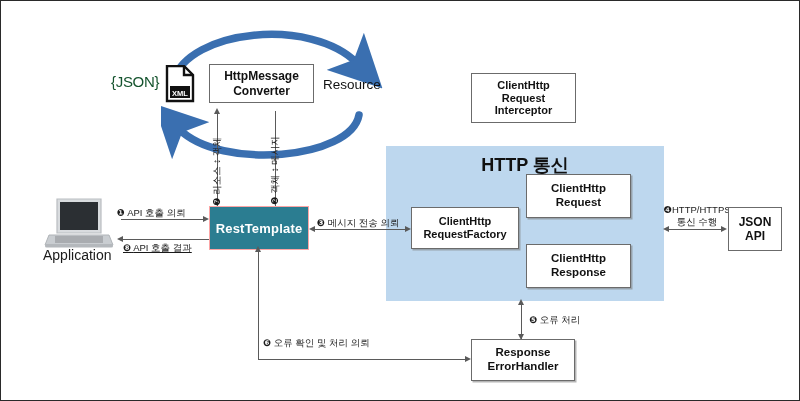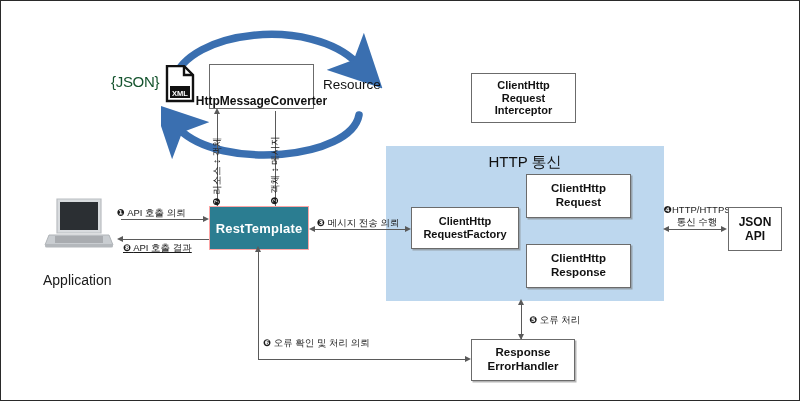--- a/index.html
+++ b/index.html
@@ -12,21 +12,21 @@
   .wbox{background:#ffffff;border:1px solid #6b6b6b;
         display:flex;align-items:center;justify-content:center;
         text-align:center;font-weight:bold;color:#111;line-height:1.18;}
   .wbox.sh{box-shadow:1.5px 1.5px 0 rgba(120,120,120,.55);}
 
   .teal{background:#2b7d91;border:1px solid #fca5a5;color:#ffffff;
         display:flex;align-items:center;justify-content:center;
         font-weight:bold;font-size:13px;letter-spacing:.2px;}
 
   .panel{background:#bdd7ee;border:0;}
-  .panel-title{font-weight:normal;font-size:15px;color:#111;text-align:center;}
+  .panel-title{font-weight:bold;font-size:18px;color:#111;text-align:center;}
 
   .plain{color:#111;}
   .lbl{font-size:9.5px;color:#1a1a1a;white-space:nowrap;}
   .lbl .num{font-weight:bold;}
   .lbl2{font-size:9.5px;color:#1a1a1a;white-space:nowrap;text-align:center;line-height:1.25;}
 
   
   .vlbl{font-size:9.5px;color:#1a1a1a;white-space:nowrap;
         transform:rotate(-90deg);transform-origin:left top;}
 
@@ -60,21 +60,21 @@
   </svg>
 
   <div class="abs jsontxt" style="left:110px;top:72px;">{JSON}</div>
   <svg class="abs" style="left:164px;top:64px;width:30px;height:38px;" viewBox="0 0 30 38">
     <path d="M2,1 H19 L28,10 V36 H2 Z" fill="#ffffff" stroke="#111" stroke-width="2.4"></path>
     <path d="M19,1 V10 H28" fill="none" stroke="#111" stroke-width="2.4"></path>
     <rect x="5" y="21" width="20" height="12" fill="#111"></rect>
     <text x="15" y="30.5" font-family="Liberation Sans, sans-serif" font-size="7.5" font-weight="bold" fill="#fff" text-anchor="middle">XML</text>
   </svg>
 
-  <div class="abs wbox" style="left:208px;top:63px;width:105px;height:45px;font-size:12px;flex-direction:row;align-items:flex-end;">
+  <div class="abs wbox" style="left:208px;top:63px;width:105px;height:39px;font-size:12px;flex-direction:column;">
     <span>HttpMessage</span>
     <span>Converter</span>
   </div>
 
   <div class="abs plain" style="left:322px;top:76px;font-size:13.5px;font-weight:normal;">Resource</div>
 
   <div class="abs vline" style="left:216px;top:112px;height:100px;"></div>
   <div class="abs ah ah-u" style="left:213px;top:107px;"></div>
 
   <div class="abs vline" style="left:274px;top:110px;height:100px;"></div>
@@ -115,21 +115,21 @@
 
   <div class="abs teal" style="left:208px;top:205px;width:100px;height:44px;">RestTemplate</div>
 
   <svg class="abs" style="left:42px;top:194px;width:72px;height:58px;" viewBox="0 0 72 58">
     <path d="M14,4 H58 V38 H14 Z" fill="#d9dcdf" stroke="#b9bdc1" stroke-width="1.2"></path>
     <rect x="17" y="7" width="38" height="28" fill="#2b2f33"></rect>
     <path d="M6,40 H66 L70,50 H2 Z" fill="#c9cdd1" stroke="#b0b4b8" stroke-width="1"></path>
     <rect x="12" y="41" width="48" height="7" fill="#8e9296" opacity=".55"></rect>
     <rect x="2" y="49" width="68" height="3.5" rx="1.6" fill="#b4b8bc"></rect>
   </svg>
-  <div class="abs apptxt" style="left:42px;top:271px;">Application</div>
+  <div class="abs apptxt" style="left:42px;top:246px;">Application</div>
 
   <div class="abs hline" style="left:120px;top:218px;width:84px;"></div>
   <div class="abs ah ah-r" style="left:202px;top:215px;"></div>
   <div class="abs lbl" style="left:116px;top:206px;">
     <span class="num">❶</span>
     <span>API 호출 의뢰</span>
   </div>
 
   <div class="abs hline" style="left:122px;top:238px;width:86px;"></div>
   <div class="abs ah ah-l" style="left:116px;top:235px;"></div>

